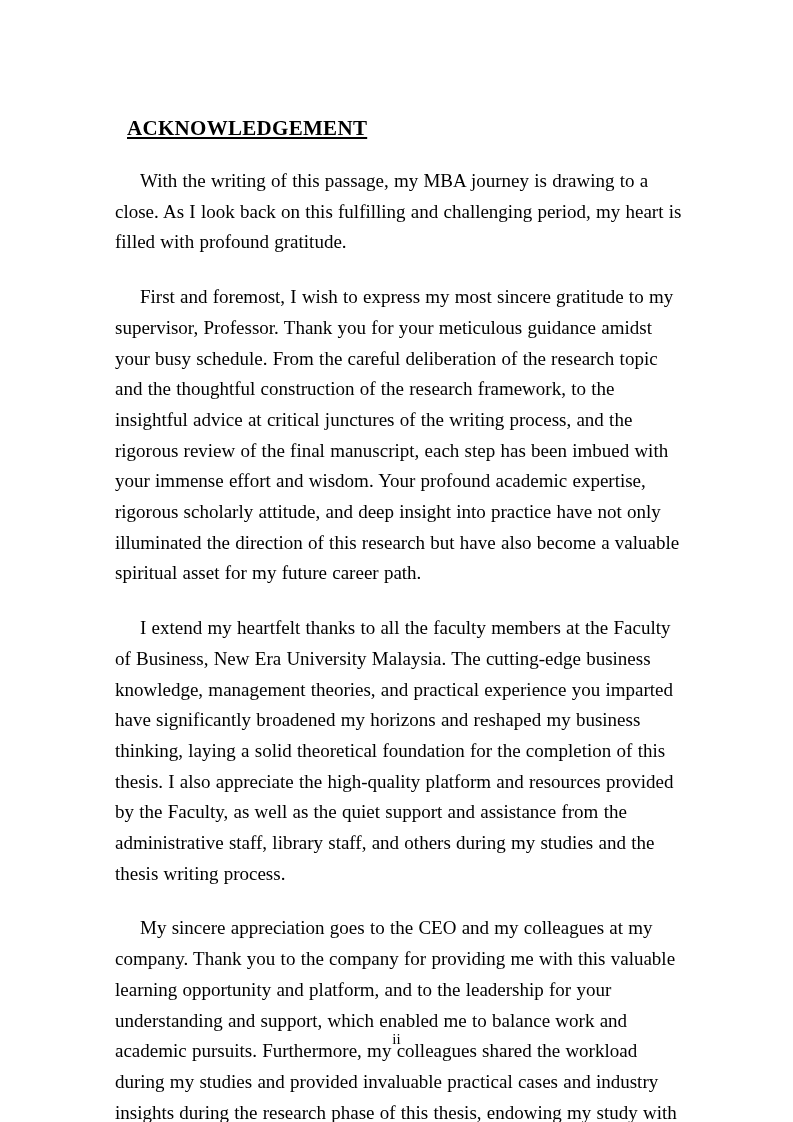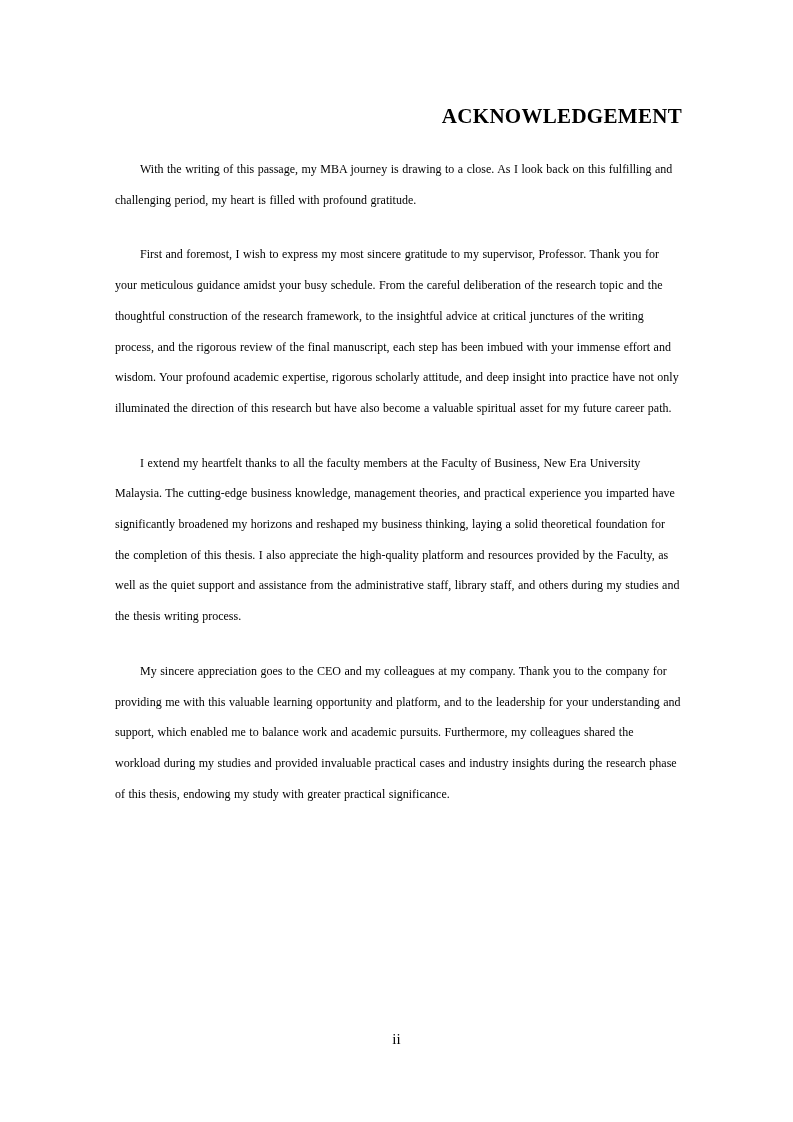--- a/index.html
+++ b/index.html
@@ -16,29 +16,30 @@
     font-family: "Liberation Serif", "DejaVu Serif", serif;
     overflow: hidden;
   }
   .content {
     position: absolute;
     top: 103px;
     left: 115px;
     width: 567px;
   }
   .doc-title {
-    margin: 0;
+    margin: 12px;
     font-size: 21px;
     line-height: 26px;
     font-weight: bold;
-    text-align: right;
+    text-align: left;
     letter-spacing: 0.3px;
+    text-decoration: underline;
   }
   .para {
-    font-size: 12px;
+    font-size: 19px;
     line-height: 30.7px;
     margin: 24px 0 0 0;
     text-indent: 25px;
     text-align: left;
     word-spacing: 0.5px;
   }
   .para.first {
     margin-top: 25px;
   }
   .page-number {

